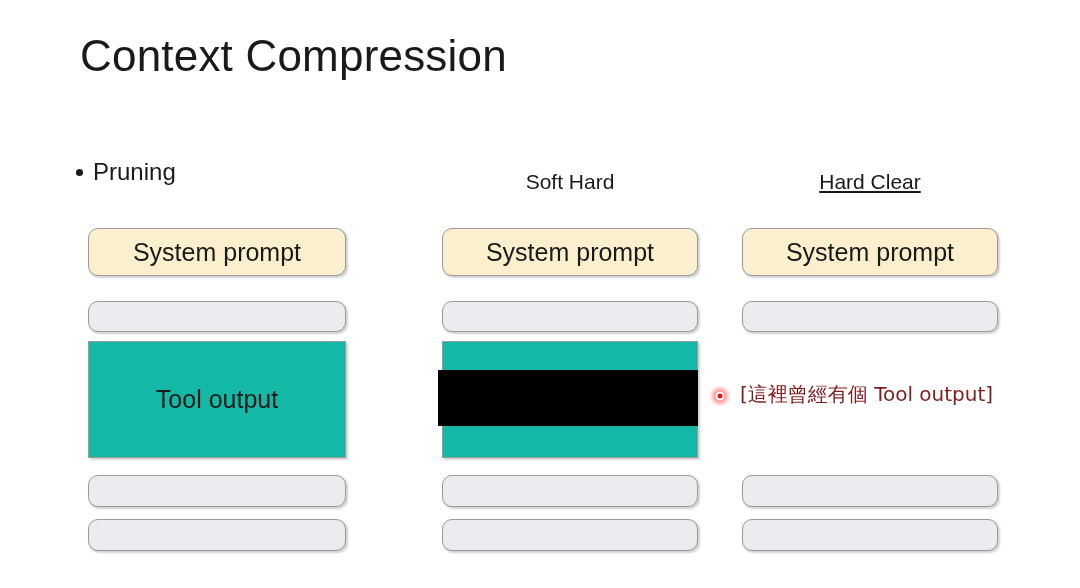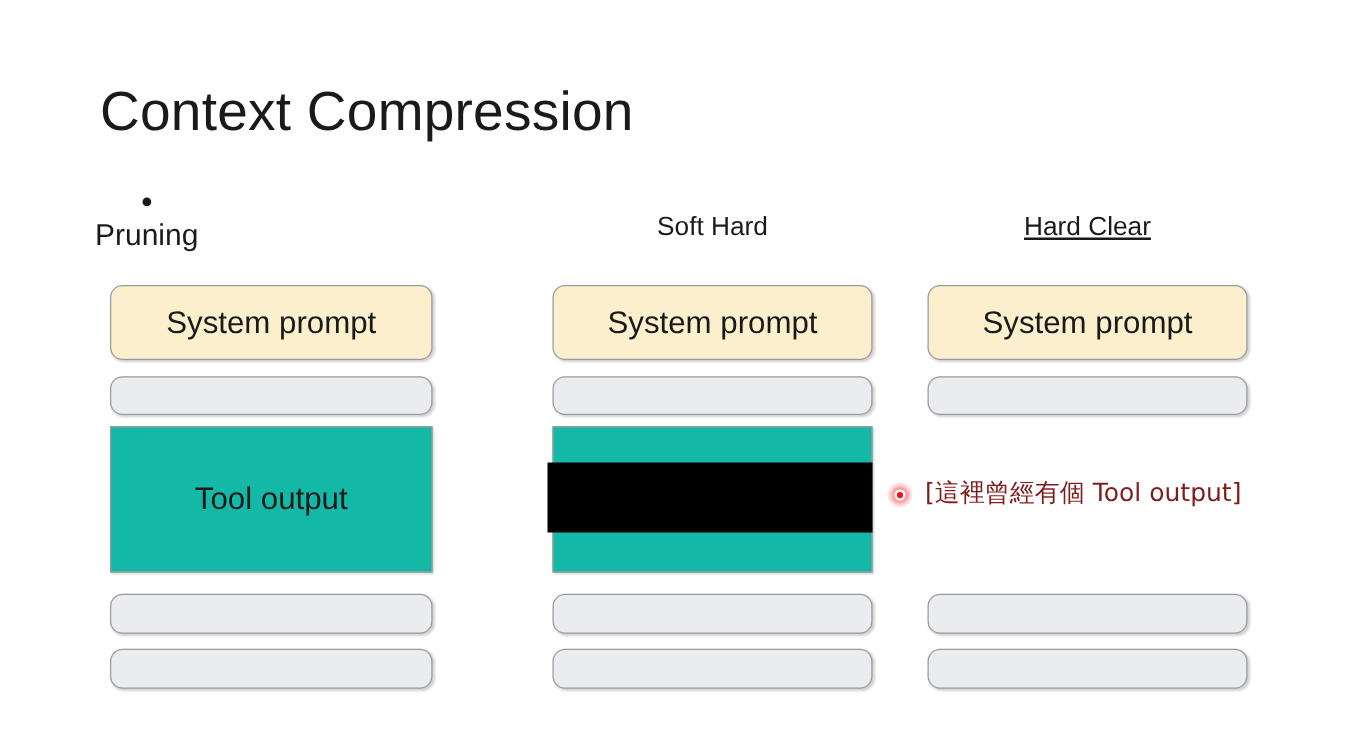--- a/index.html
+++ b/index.html
@@ -16,38 +16,37 @@
     position: relative;
     width: 1080px;
     height: 588px;
     background: #ffffff;
   }
 
   
   .slide-title {
     position: absolute;
     left: 80px;
-    top: 66px;
+    top: 32px;
     font-size: 44px;
     font-weight: 400;
     color: #1a1a1a;
     letter-spacing: 0.2px;
     white-space: nowrap;
     line-height: 1.1;
   }
 
   
   .bullet-row {
     position: absolute;
     left: 76px;
     top: 158px;
     display: flex;
     align-items: center;
     gap: 10px;
-    flex-direction: column;
   }
   .bullet-dot {
     width: 7px;
     height: 7px;
     border-radius: 50%;
     background: #1a1a1a;
     flex: none;
   }
   .bullet-label {
     font-size: 24px;
@@ -87,21 +86,21 @@
     white-space: nowrap;
   }
   .blue .box-label { font-size: 25px; }
 
   
   .c1 { left: 88px;  width: 258px; }
   .c2 { left: 442px; width: 256px; }
   .c3 { left: 742px; width: 256px; }
 
   
-  .r-sys   { top: 228px; height: 60px; }
+  .r-sys   { top: 228px; height: 48px; }
   .r-thin1 { top: 301px; height: 31px; }
   .r-tool  { top: 341px; height: 117px; }
   .r-thin2 { top: 475px; height: 32px; }
   .r-thin3 { top: 519px; height: 32px; }
 
   
   .redaction-bar {
     position: absolute;
     left: 438px;
     top: 370px;

